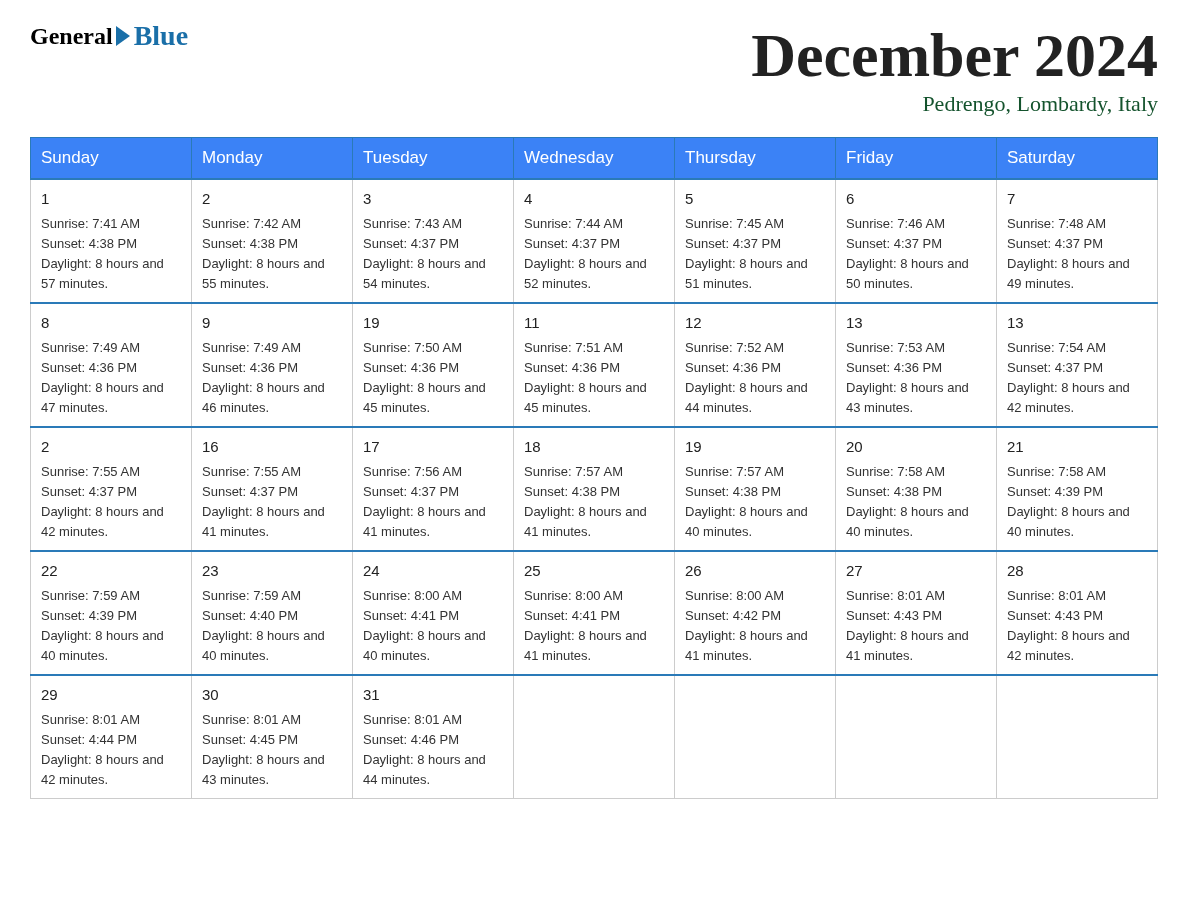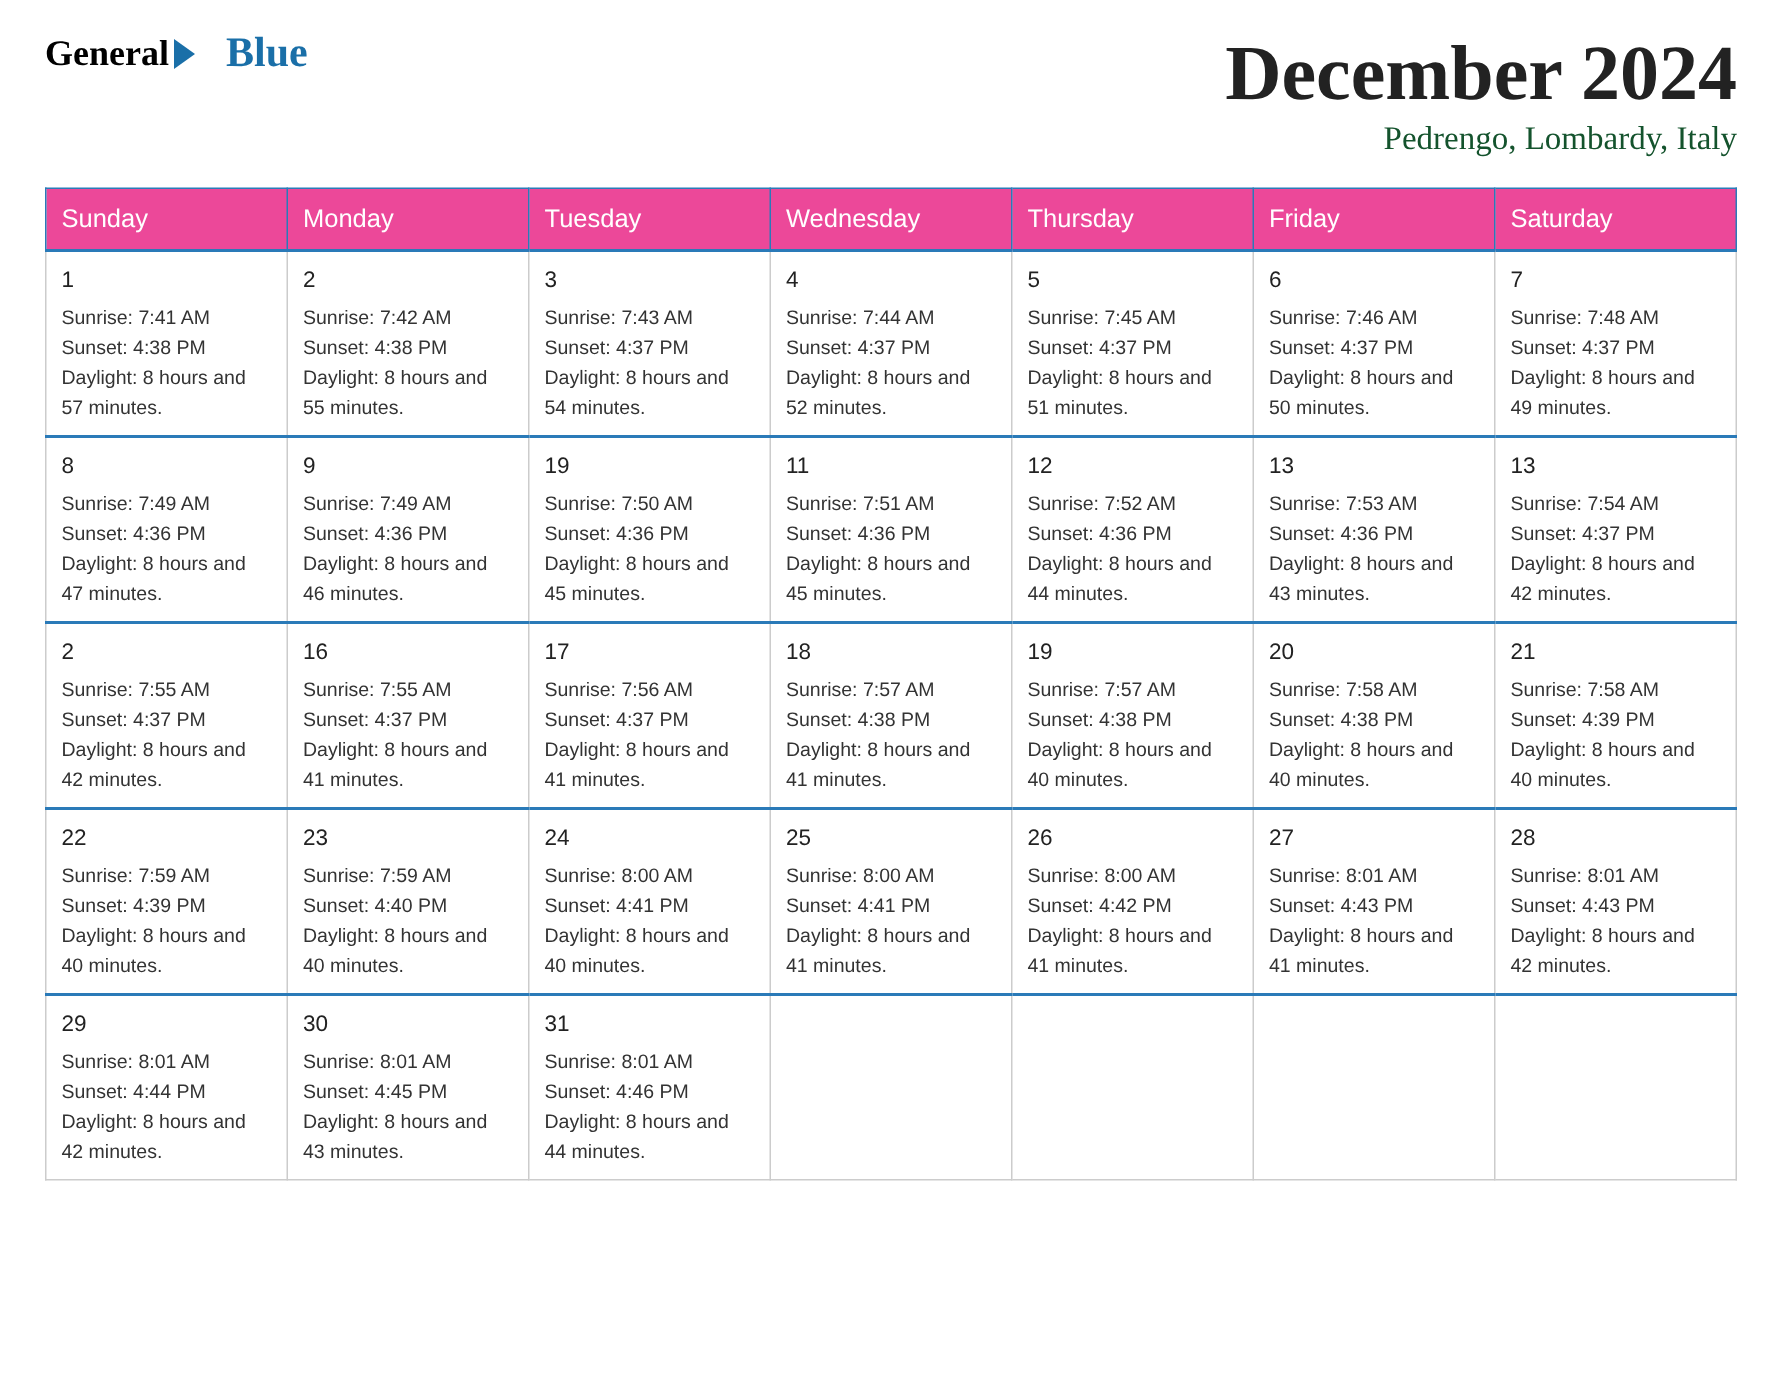--- a/index.html
+++ b/index.html
@@ -37,42 +37,42 @@
       border-left: 14px solid #1a6fa8;
       border-top: 10px solid transparent;
       border-bottom: 10px solid transparent;
       margin-left: 3px;
     }
     .logo-blue {
       font-size: 28px;
       font-weight: bold;
       color: #1a6fa8;
       font-family: Georgia, serif;
-      margin-left: 21px;
+      margin-left: 4px;
     }
     .title-block {
       text-align: right;
     }
     .month-title {
-      font-size: 52px;
+      font-size: 62px;
       font-weight: bold;
       color: #222;
       font-family: Georgia, serif;
     }
     .location {
       font-size: 22px;
       color: #14532d;
       font-family: Georgia, serif;
     }
     .calendar {
       width: 100%;
       border-collapse: collapse;
     }
     .calendar thead tr th {
-      background: #ec4899;
+      background: #3b82f6;
       color: #fff;
       font-size: 17px;
       font-weight: normal;
       padding: 10px 10px;
       border: 1px solid #2a7ab8;
       text-align: left;
     }
     .calendar tbody tr td {
       border-top: 2px solid #2a7ab8;
       border-left: 1px solid #ccc;

